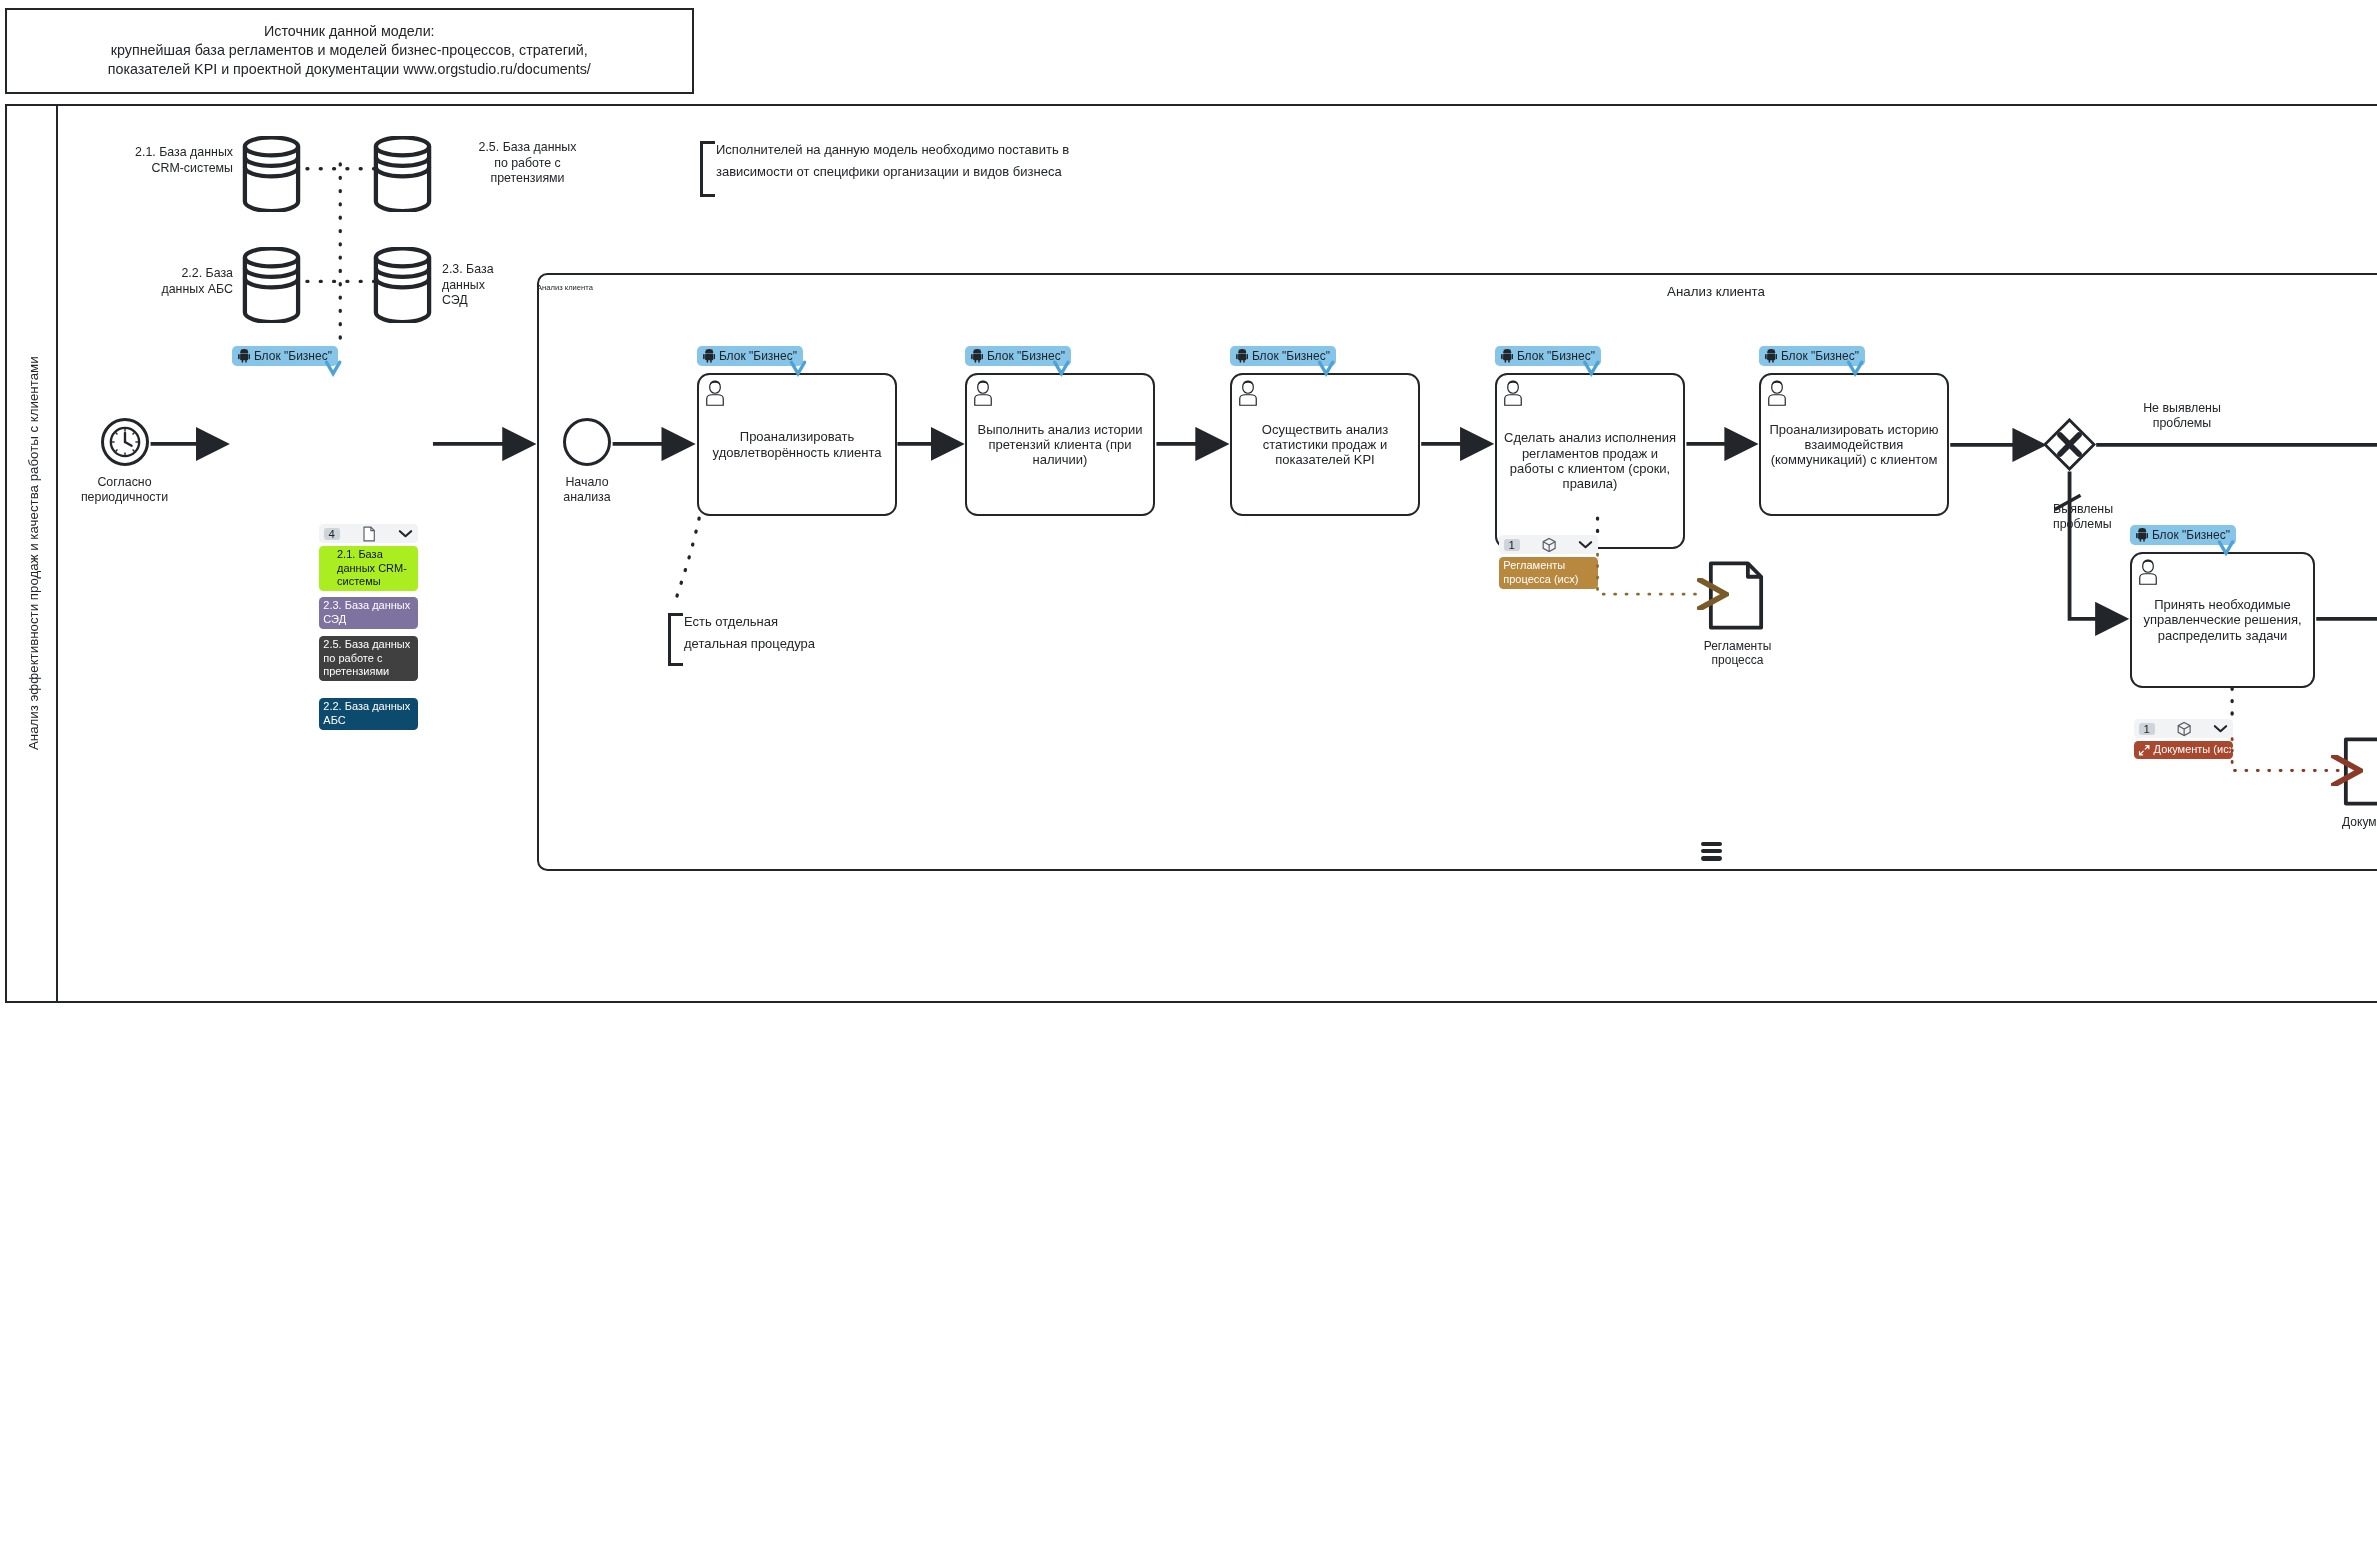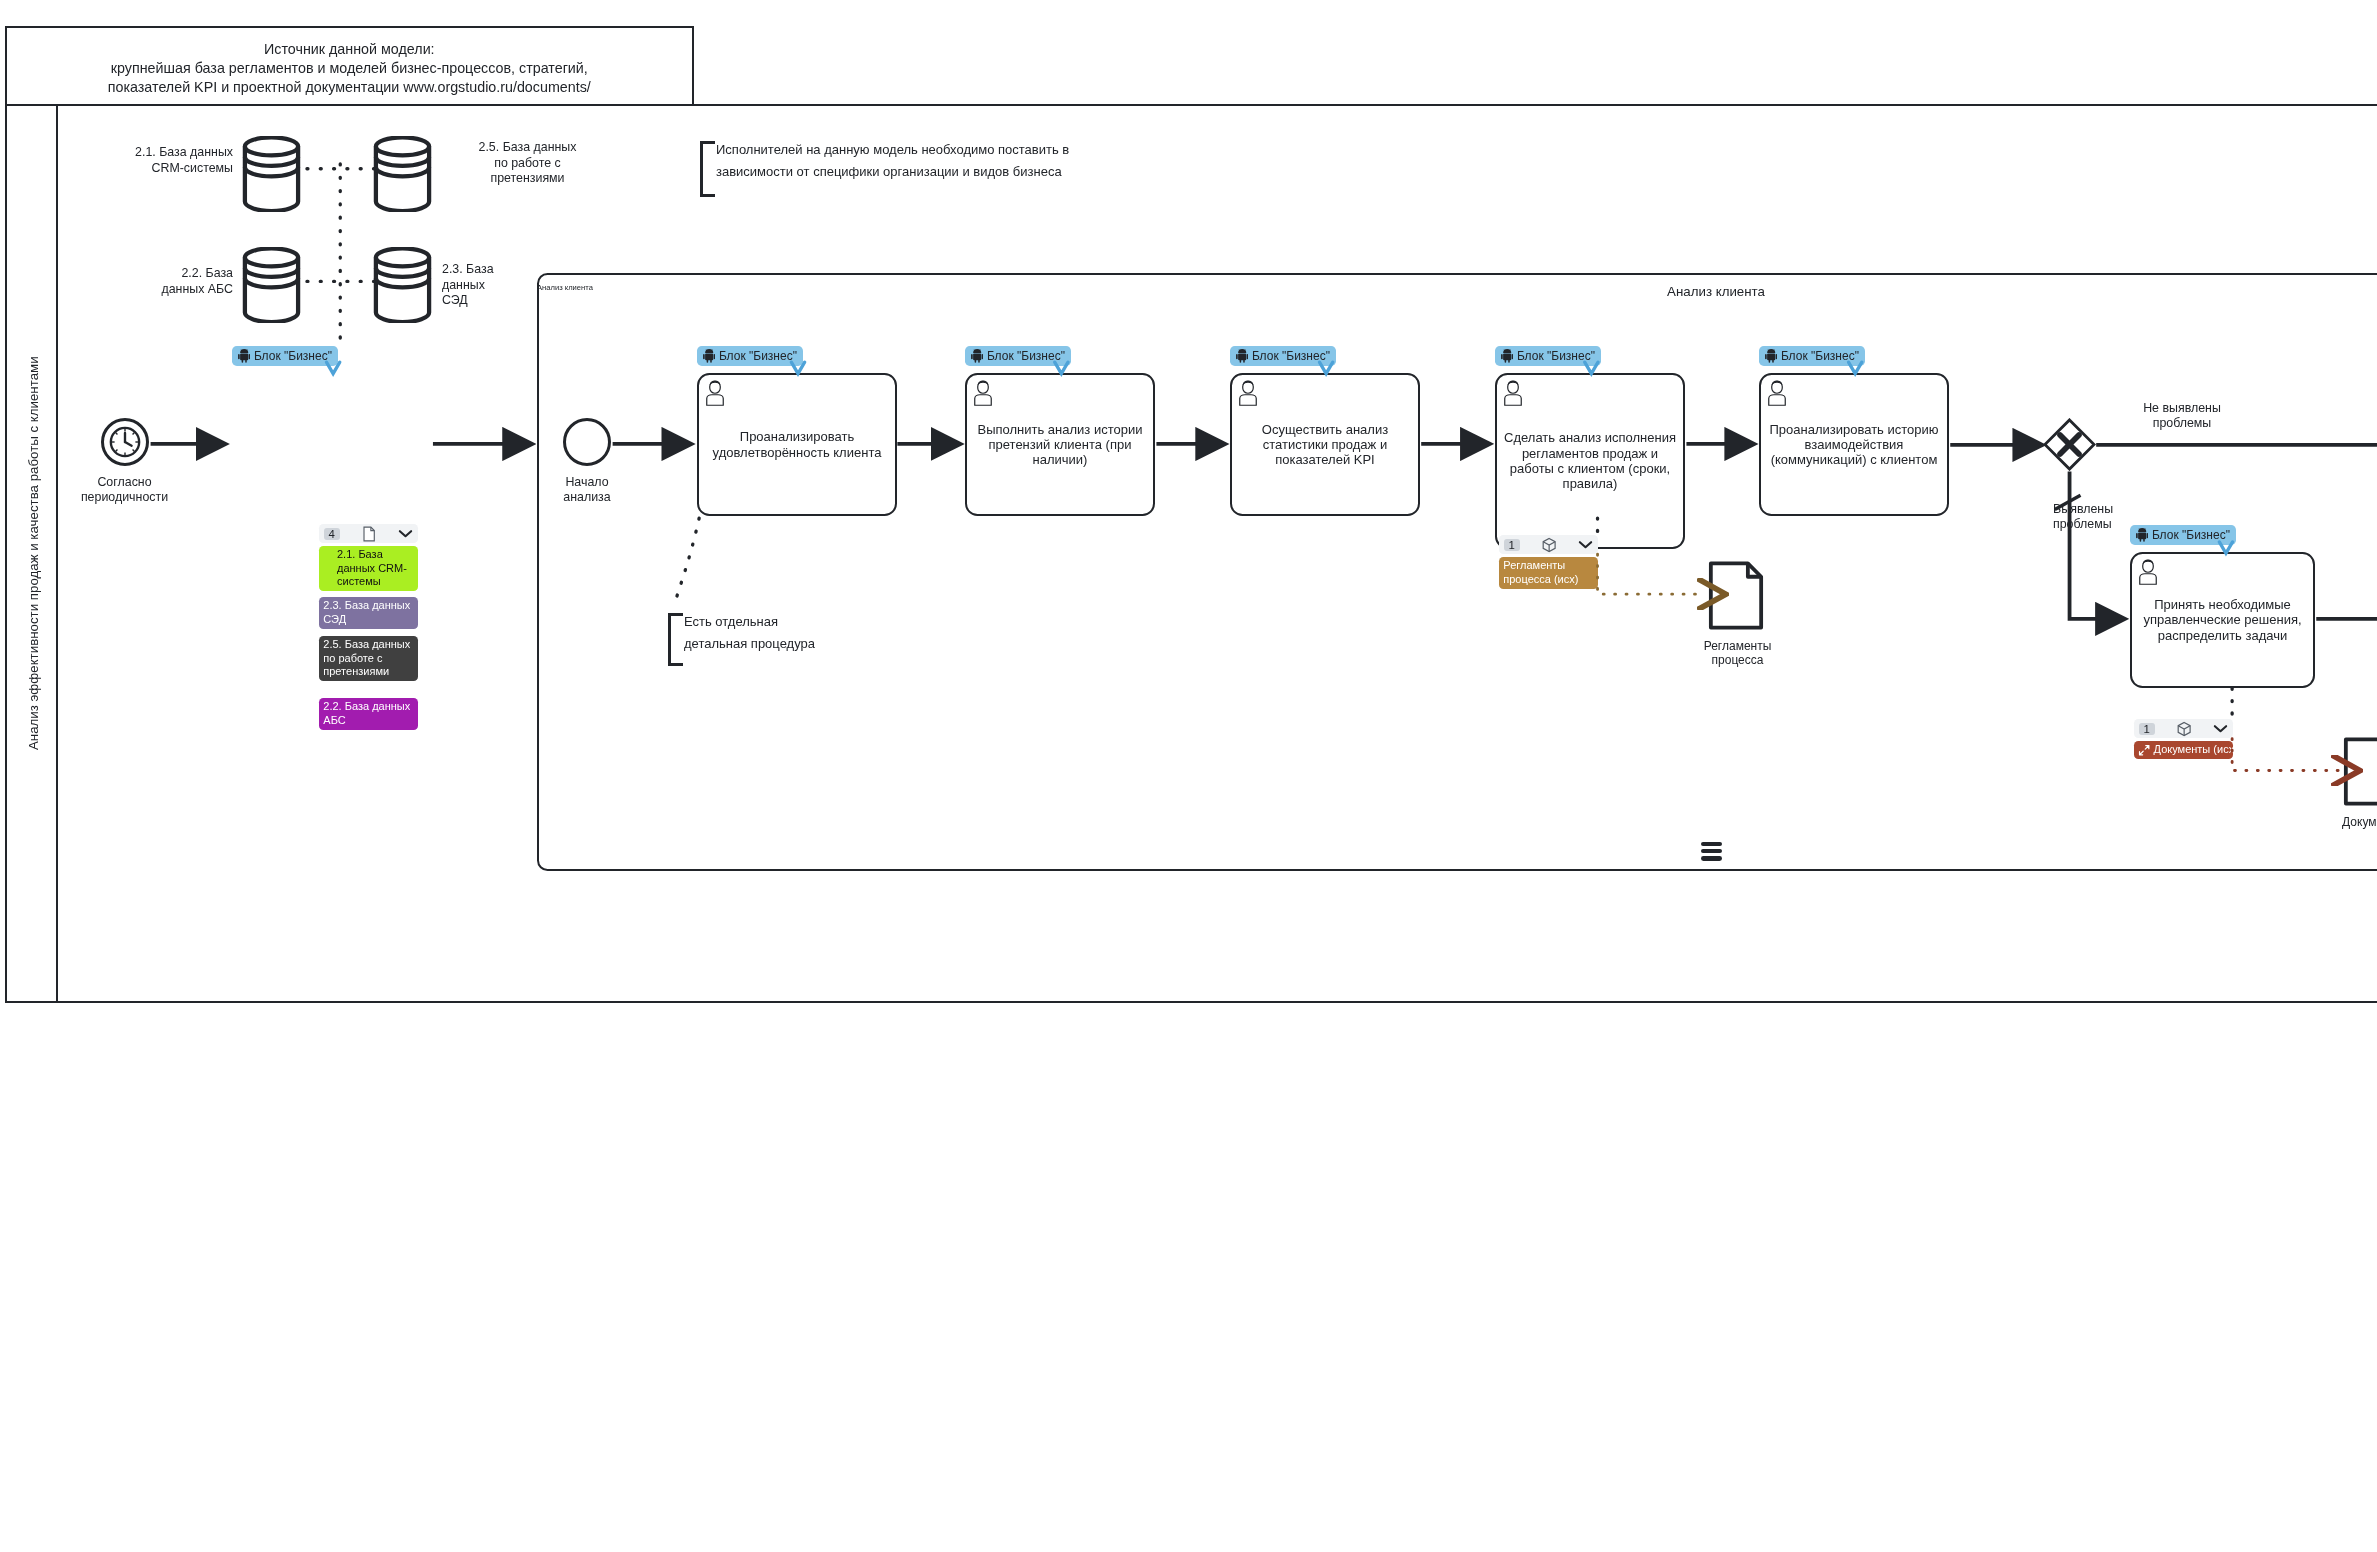--- a/index.html
+++ b/index.html
@@ -71,21 +71,21 @@
   
   .docshape{position:absolute;}
   .doc-label{position:absolute;font-size:12px;line-height:1.2;text-align:center;}
   svg.ov{position:absolute;left:0;top:0;width:3428px;height:1552px;pointer-events:none;}
 </style>
 </head>
 <body>
 
 <div id="canvas">
 
-  <div class="abs source-box" style="left:4.8px;top:7.6px;width:689px;height:86px;margin-top:18px;">
+  <div class="abs source-box" style="left:4.8px;top:7.6px;width:689px;height:86px;">
     <div>Источник данной модели:</div>
     <div>крупнейшая база регламентов и моделей бизнес-процессов, стратегий,</div>
     <div>показателей KPI и проектной документации www.orgstudio.ru/documents/</div>
   </div>
 
   <div class="abs pool" style="left:4.8px;top:104px;width:3419px;height:899px;">
   </div>
   <div class="abs pool-divider" style="left:56px;top:104px;width:2.4px;height:899px;"></div>
   <div class="abs pool-label" style="left:8.6px;top:104px;width:48px;height:899px;">Анализ эффективности продаж и качества работы с клиентами</div>
 
@@ -199,21 +199,21 @@
         <path d="M3 2 h12 l6 6 v18 h-18z" fill="#fff" stroke="#565d66" stroke-width="2"></path>
         <path d="M15 2 v6 h6" fill="none" stroke="#565d66" stroke-width="2"></path>
       </svg>
     <svg class="chev" viewBox="0 0 24 14">
         <path d="M3 3 L12 11 L21 3" fill="none" stroke="#22252a" stroke-width="3.4" stroke-linecap="round" stroke-linejoin="round"></path>
       </svg>
   </div>
   <div class="abs chip" style="left:319px;top:546px;width:99px;background:#aaee22;color:#111;padding-left:18px;">2.1. База данных CRM-системы</div>
   <div class="abs chip" style="left:319px;top:597px;width:99px;background:#7e72a0;color:#fff;">2.3. База данных СЭД</div>
   <div class="abs chip" style="left:319px;top:636px;width:99px;background:#404040;color:#fff;">2.5. База данных по работе с претензиями</div>
-  <div class="abs chip" style="left:319px;top:698px;width:99px;background:#a21caf;color:#fff;">2.2. База данных АБС</div>
+  <div class="abs chip" style="left:319px;top:698px;width:99px;background:#0c4a6e;color:#fff;">2.2. База данных АБС</div>
 
   <div class="abs ev ev-start" style="left:563px;top:418px;width:48px;height:48px;"></div>
   <div class="abs ev-label" style="left:525px;top:475px;width:124px;">
     <div>Начало</div>
     <div>анализа</div>
   </div>
 
   <div class="abs roletag" style="left:697px;top:346px;width:106px;height:20px;">
     <svg class="android" viewBox="0 0 24 28">
         <rect x="4" y="9" width="16" height="13" rx="2" fill="#22252a"></rect>

